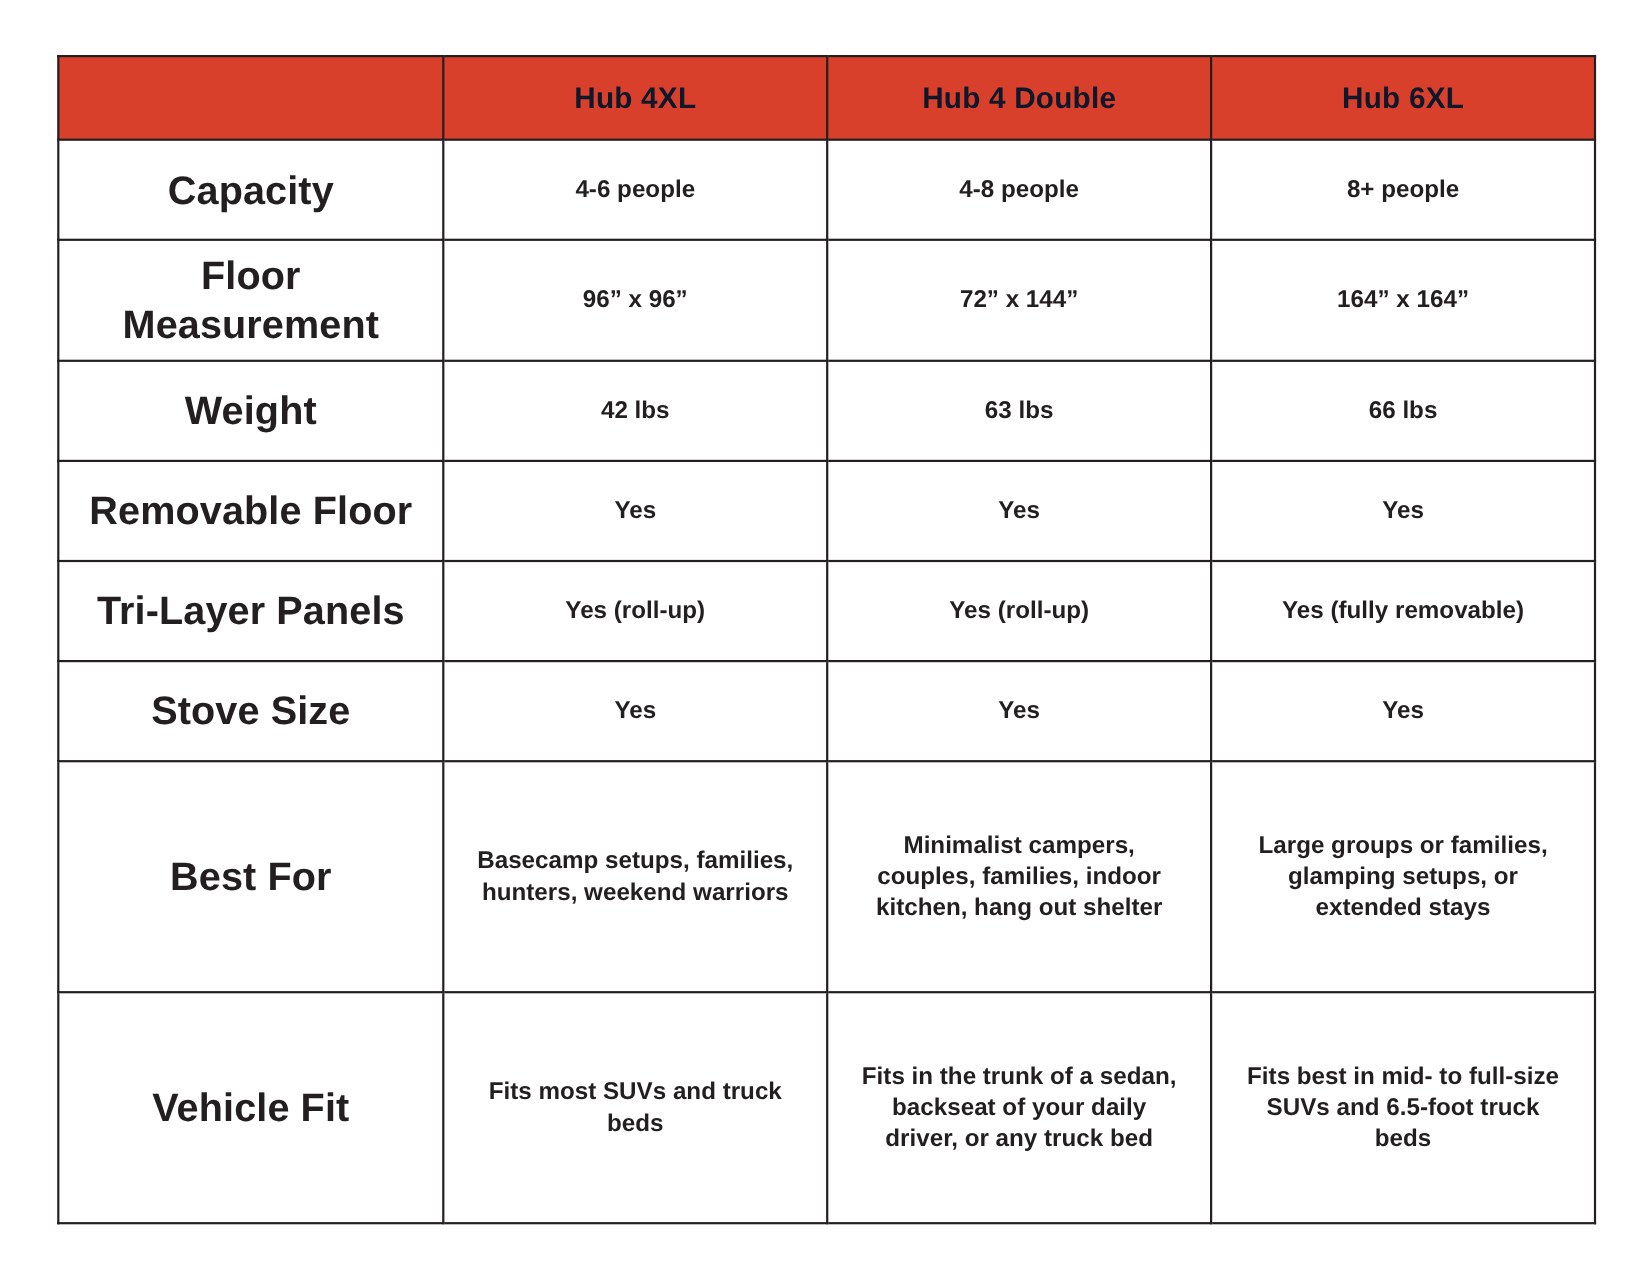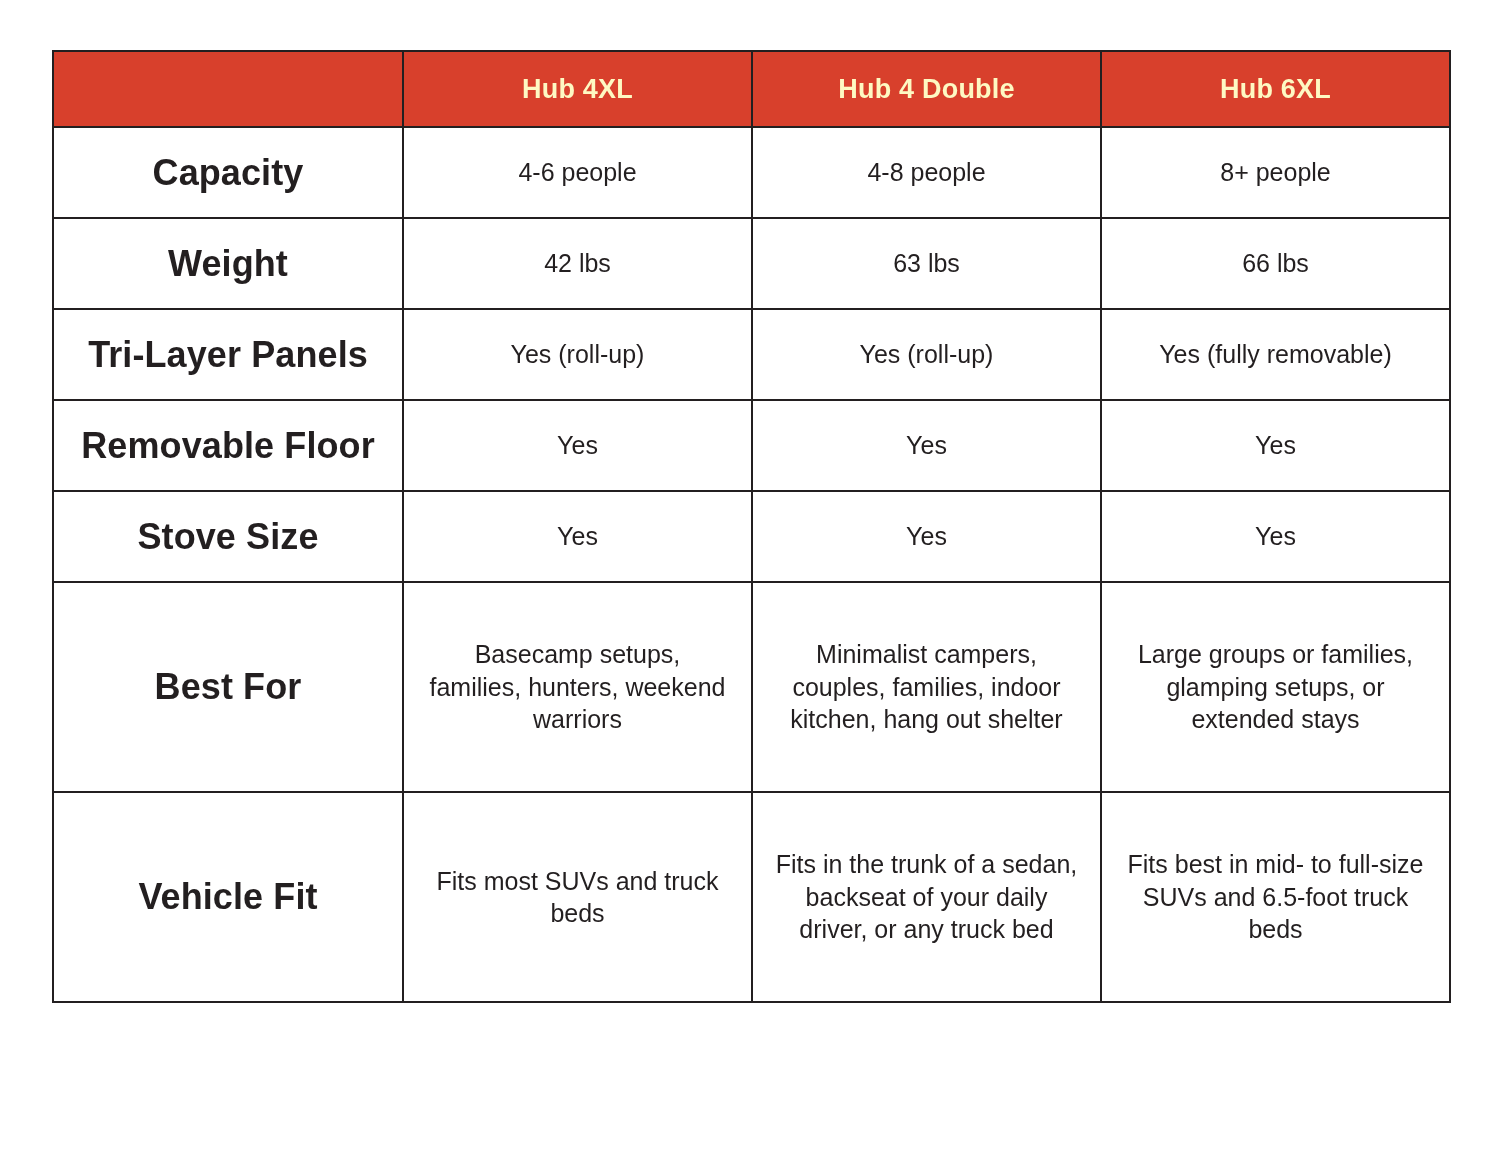--- a/index.html
+++ b/index.html
@@ -25,41 +25,42 @@
     width: 1396px;
     border-collapse: collapse;
     table-layout: fixed;
     border: 2px solid #231f20;
   }
   table.spec-table col.c-label { width: 350px; }
   table.spec-table col.c-col   { width: 349px; }
 
   thead th {
     background: #d8402c;
-    color: #fef9c3;
+    color: #0f172a;
     font-size: 27px;
     font-weight: bold;
     letter-spacing: 0.2px;
     height: 74px;
     border: 2px solid #231f20;
     text-align: center;
     vertical-align: middle;
     padding: 0 6px;
   }
   thead th.corner {
     background: #d8402c;
   }
   tbody td {
     border: 2px solid #231f20;
     text-align: center;
     vertical-align: middle;
-    font-size: 25px;
+    font-size: 22px;
     line-height: 1.22;
     padding: 10px 8px;
     color: #231f20;
+    font-weight: bold;
   }
   tbody td.row-label {
     font-weight: bold;
     font-size: 36px;
     letter-spacing: 0.1px;
   }
   tbody tr.std td { height: 69px; }
   tbody tr.tall td { height: 180px; }
   tbody tr.tall td.cell { line-height: 1.3; margin-left: 48px; }
   tbody tr.tall td { padding: 14px 22px; }
@@ -85,36 +86,42 @@
       </tr>
     </thead>
     <tbody>
       <tr class="std">
         <td class="row-label">Capacity</td>
         <td class="cell">4-6 people</td>
         <td class="cell">4-8 people</td>
         <td class="cell">8+ people</td>
       </tr>
       <tr class="std">
+        <td class="row-label">Floor Measurement</td>
+        <td class="cell">96” x 96”</td>
+        <td class="cell">72” x 144”</td>
+        <td class="cell">164” x 164”</td>
+      </tr>
+      <tr class="std">
         <td class="row-label">Weight</td>
         <td class="cell">42 lbs</td>
         <td class="cell">63 lbs</td>
         <td class="cell">66 lbs</td>
       </tr>
       <tr class="std">
+        <td class="row-label">Removable Floor</td>
+        <td class="cell">Yes</td>
+        <td class="cell">Yes</td>
+        <td class="cell">Yes</td>
+      </tr>
+      <tr class="std">
         <td class="row-label">Tri-Layer Panels</td>
         <td class="cell">Yes (roll-up)</td>
         <td class="cell">Yes (roll-up)</td>
         <td class="cell">Yes (fully removable)</td>
-      </tr>
-      <tr class="std">
-        <td class="row-label">Removable Floor</td>
-        <td class="cell">Yes</td>
-        <td class="cell">Yes</td>
-        <td class="cell">Yes</td>
       </tr>
       <tr class="std">
         <td class="row-label">Stove Size</td>
         <td class="cell">Yes</td>
         <td class="cell">Yes</td>
         <td class="cell">Yes</td>
       </tr>
       <tr class="tall">
         <td class="row-label">Best For</td>
         <td class="cell">Basecamp setups, families, hunters, weekend warriors</td>

